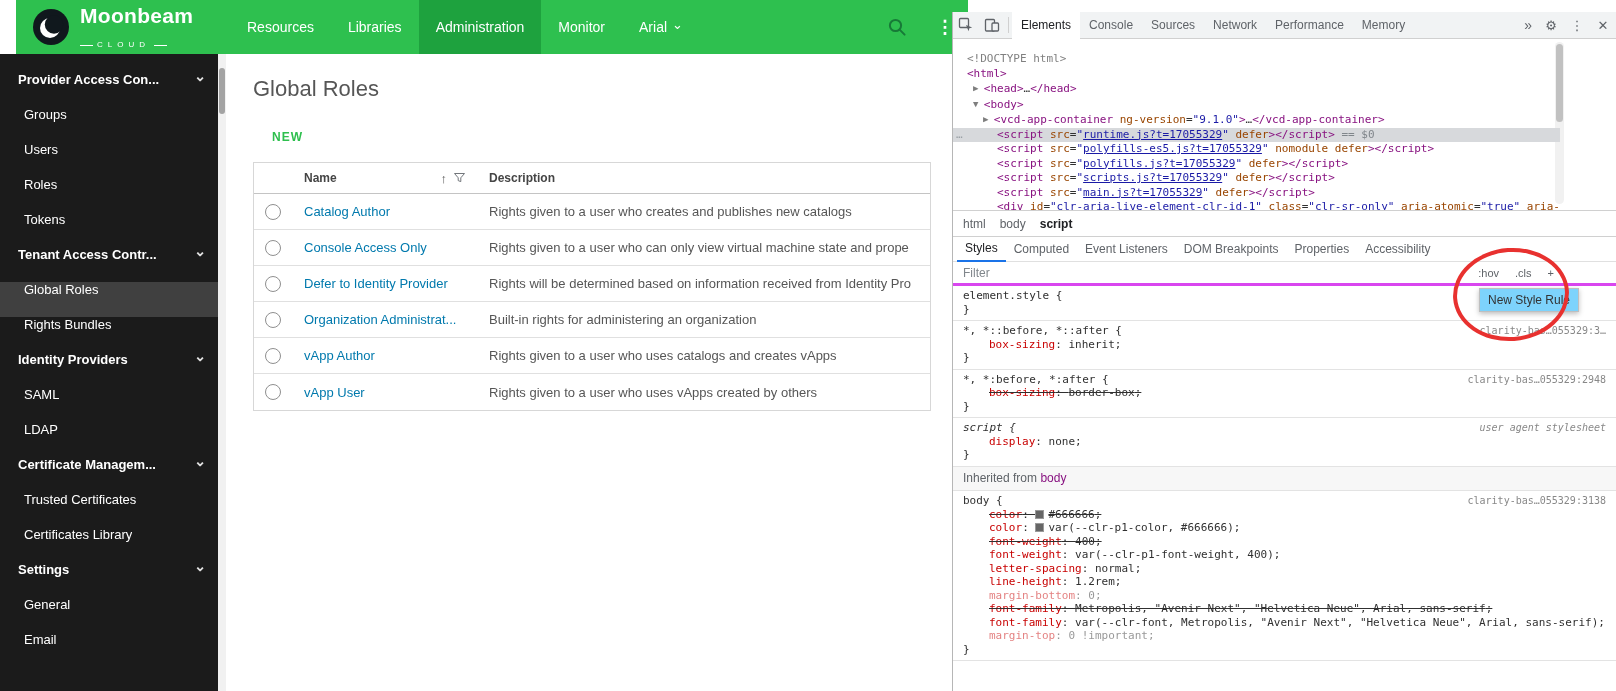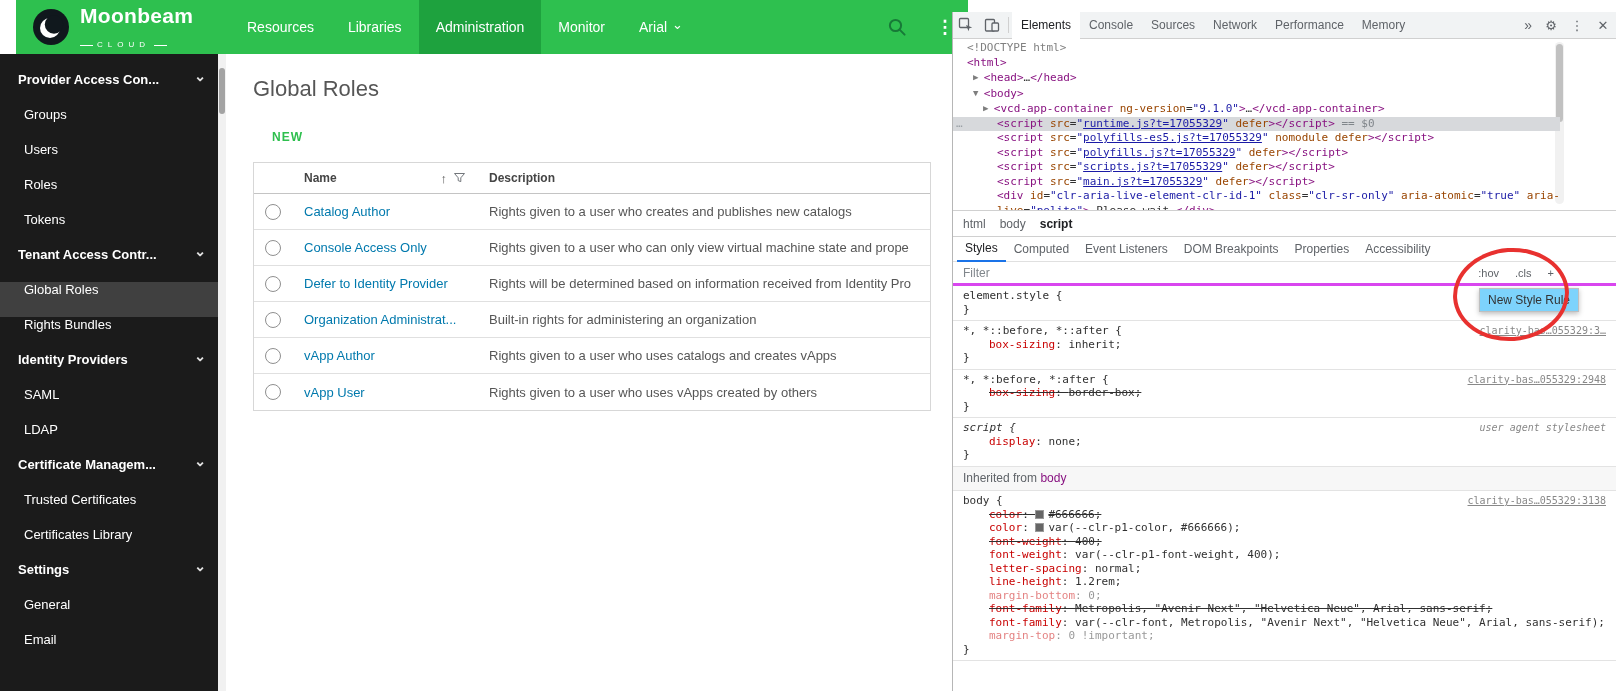--- a/index.html
+++ b/index.html
@@ -54,21 +54,21 @@
   .devtools{position:absolute;left:952px;top:12px;width:664px;height:691px;background:#fff;border-left:1px solid #b6b6b6;display:flex;flex-direction:column}
   .dt-topbar{height:27px;flex:none;background:#f1f3f4;border-bottom:1px solid #d0d0d0;display:flex;align-items:center;color:#5f6368}
   .dt-iconbtn{width:26px;height:27px;display:flex;align-items:center;justify-content:center;cursor:pointer;font-size:13px}
   .dt-sep{width:1px;height:16px;background:#d0d0d0;margin:0 3px}
   .dt-tabs{display:flex;height:27px}
   .dt-tab{padding:0 9px;line-height:26px;font-size:12px;color:#5f6368;cursor:pointer;white-space:nowrap}
   .dt-tab.active{color:#202124;background:#fff;border-bottom:2px solid #fff}
   .dt-right{margin-left:auto;display:flex;align-items:center}
   .dt-more{font-size:14px;padding:0 6px;cursor:pointer}
 
-  .dt-tree{position:relative;height:171px;flex:none;overflow:hidden;font-family:"DejaVu Sans Mono","Liberation Mono",monospace;font-size:11px;line-height:14.5px;padding-top:2px;color:#303030}
+  .dt-tree{position:relative;height:171px;flex:none;overflow:hidden;font-family:"DejaVu Sans Mono","Liberation Mono",monospace;font-size:11px;line-height:14.5px;padding-top:13px;color:#303030}
   .tl{white-space:pre;position:relative;margin-right:56px;cursor:default}
   .tl.sel{background:#d7d9dc}
   .gut{position:absolute;left:3px;color:#9aa0a6}
   .tk-doctype{color:#808080}
   .tk-tag{color:#881280}
   .tk-attr{color:#994500}
   .tk-val{color:#1a1aa6}
   .tk-link{color:#1a1aa6;text-decoration:underline;cursor:pointer}
   .tk-txt{color:#303030}
   .tk-arr{color:#7e7e7e;font-size:9px;vertical-align:1px}
@@ -86,21 +86,21 @@
   .style-tab.active{color:#202124;border-bottom:2px solid #1a73e8}
 
   .dt-filter{height:24px;flex:none;border-bottom:3px solid #d946ef;display:flex;align-items:center;padding:0 10px;font-size:12px}
   .filter-ph{color:#80868b;cursor:text}
   .filter-controls{margin-left:auto;display:flex;gap:16px;margin-right:52px;font-size:11px;color:#5f6368}
   .filter-controls span{cursor:pointer}
 
   .dt-styles{position:relative;flex:1;overflow:hidden;font-family:"DejaVu Sans Mono","Liberation Mono",monospace;font-size:11px;line-height:13.5px;color:#303030;background:#fff}
   .rule{padding:3px 10px 4px;border-bottom:1px solid #e3e3e3}
   .sel-line{white-space:normal}
-  .rule-link{float:right;color:#888;text-decoration:underline;font-size:10px;margin-left:8px;cursor:pointer}
+  .rule-link{float:right;color:#888;font-size:10px;margin-left:8px;cursor:pointer}
   .rule-link.plain{text-decoration:none;font-style:italic}
   .sel-line.ua .selector{font-style:italic}
   .prop{padding-left:52px;text-indent:-26px;cursor:default}
   .pname{color:#c80000}
   .pc{color:#303030}
   .pval{color:#303030}
   .prop.struck{text-decoration:line-through}
   .prop.faded{opacity:.5}
   .swatch{display:inline-block;width:9px;height:9px;border:1px solid #9a9a9a;margin-right:4px;vertical-align:-1px;cursor:pointer}
   .close{cursor:default}

